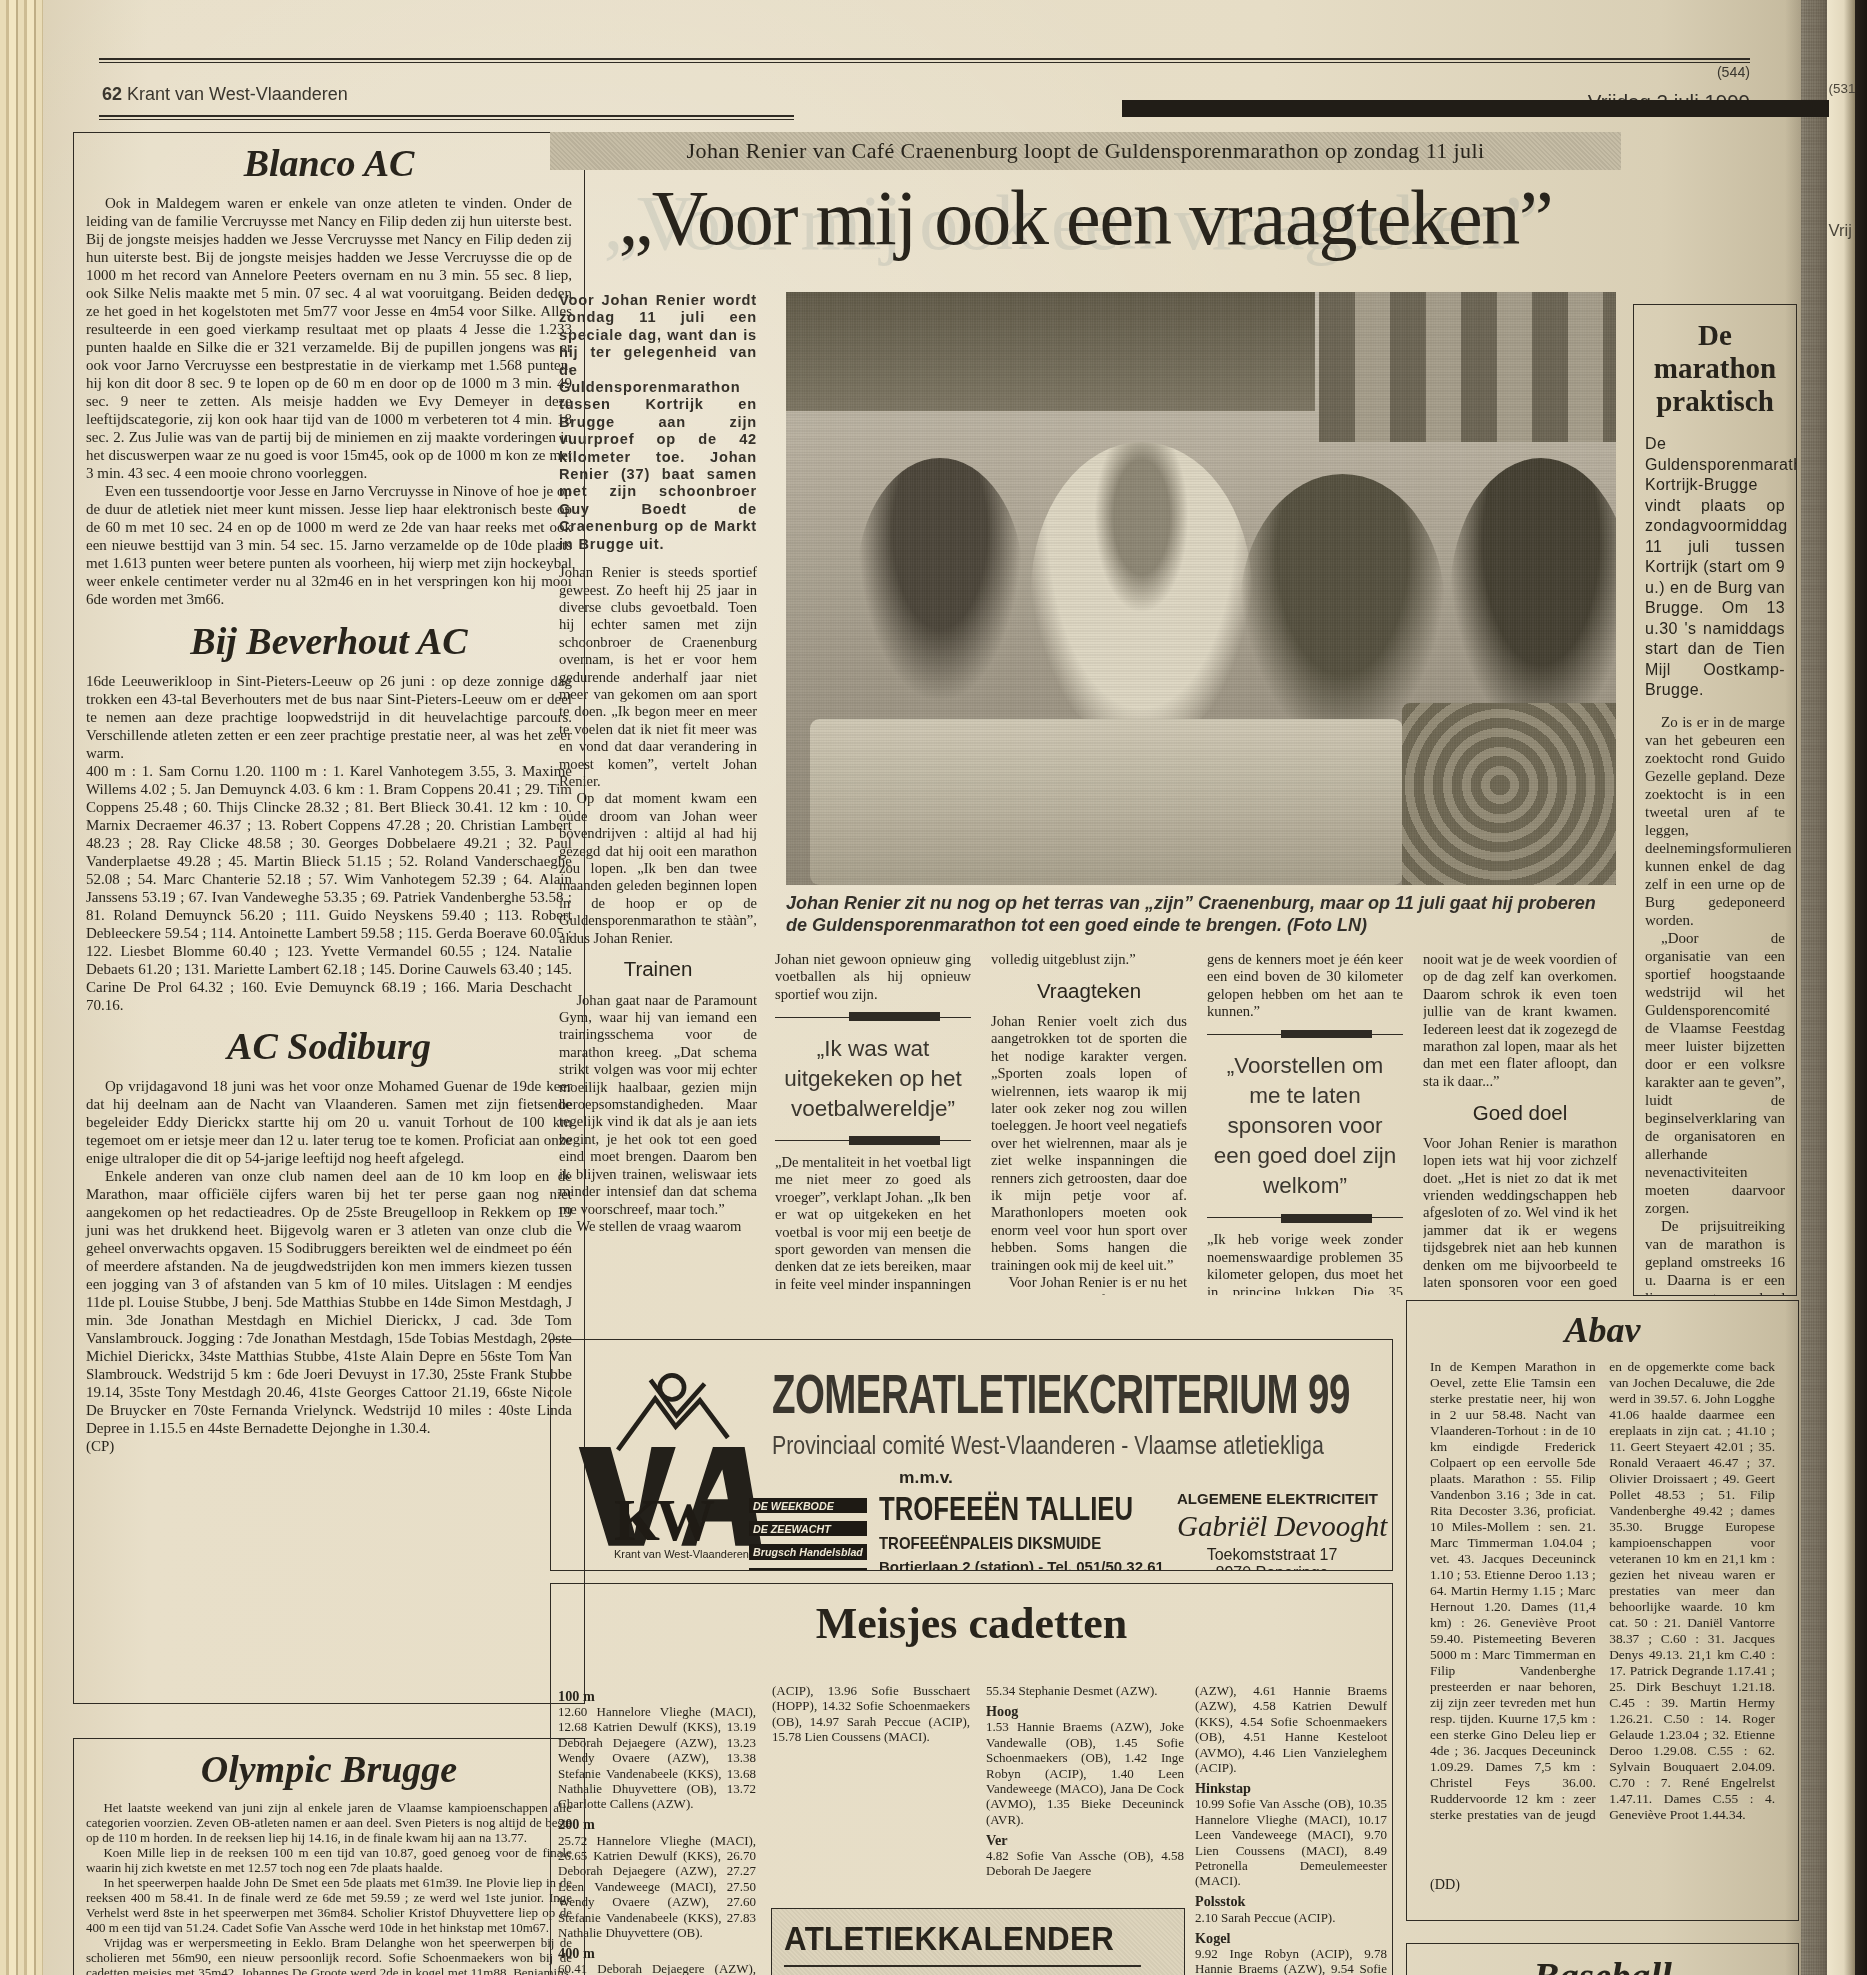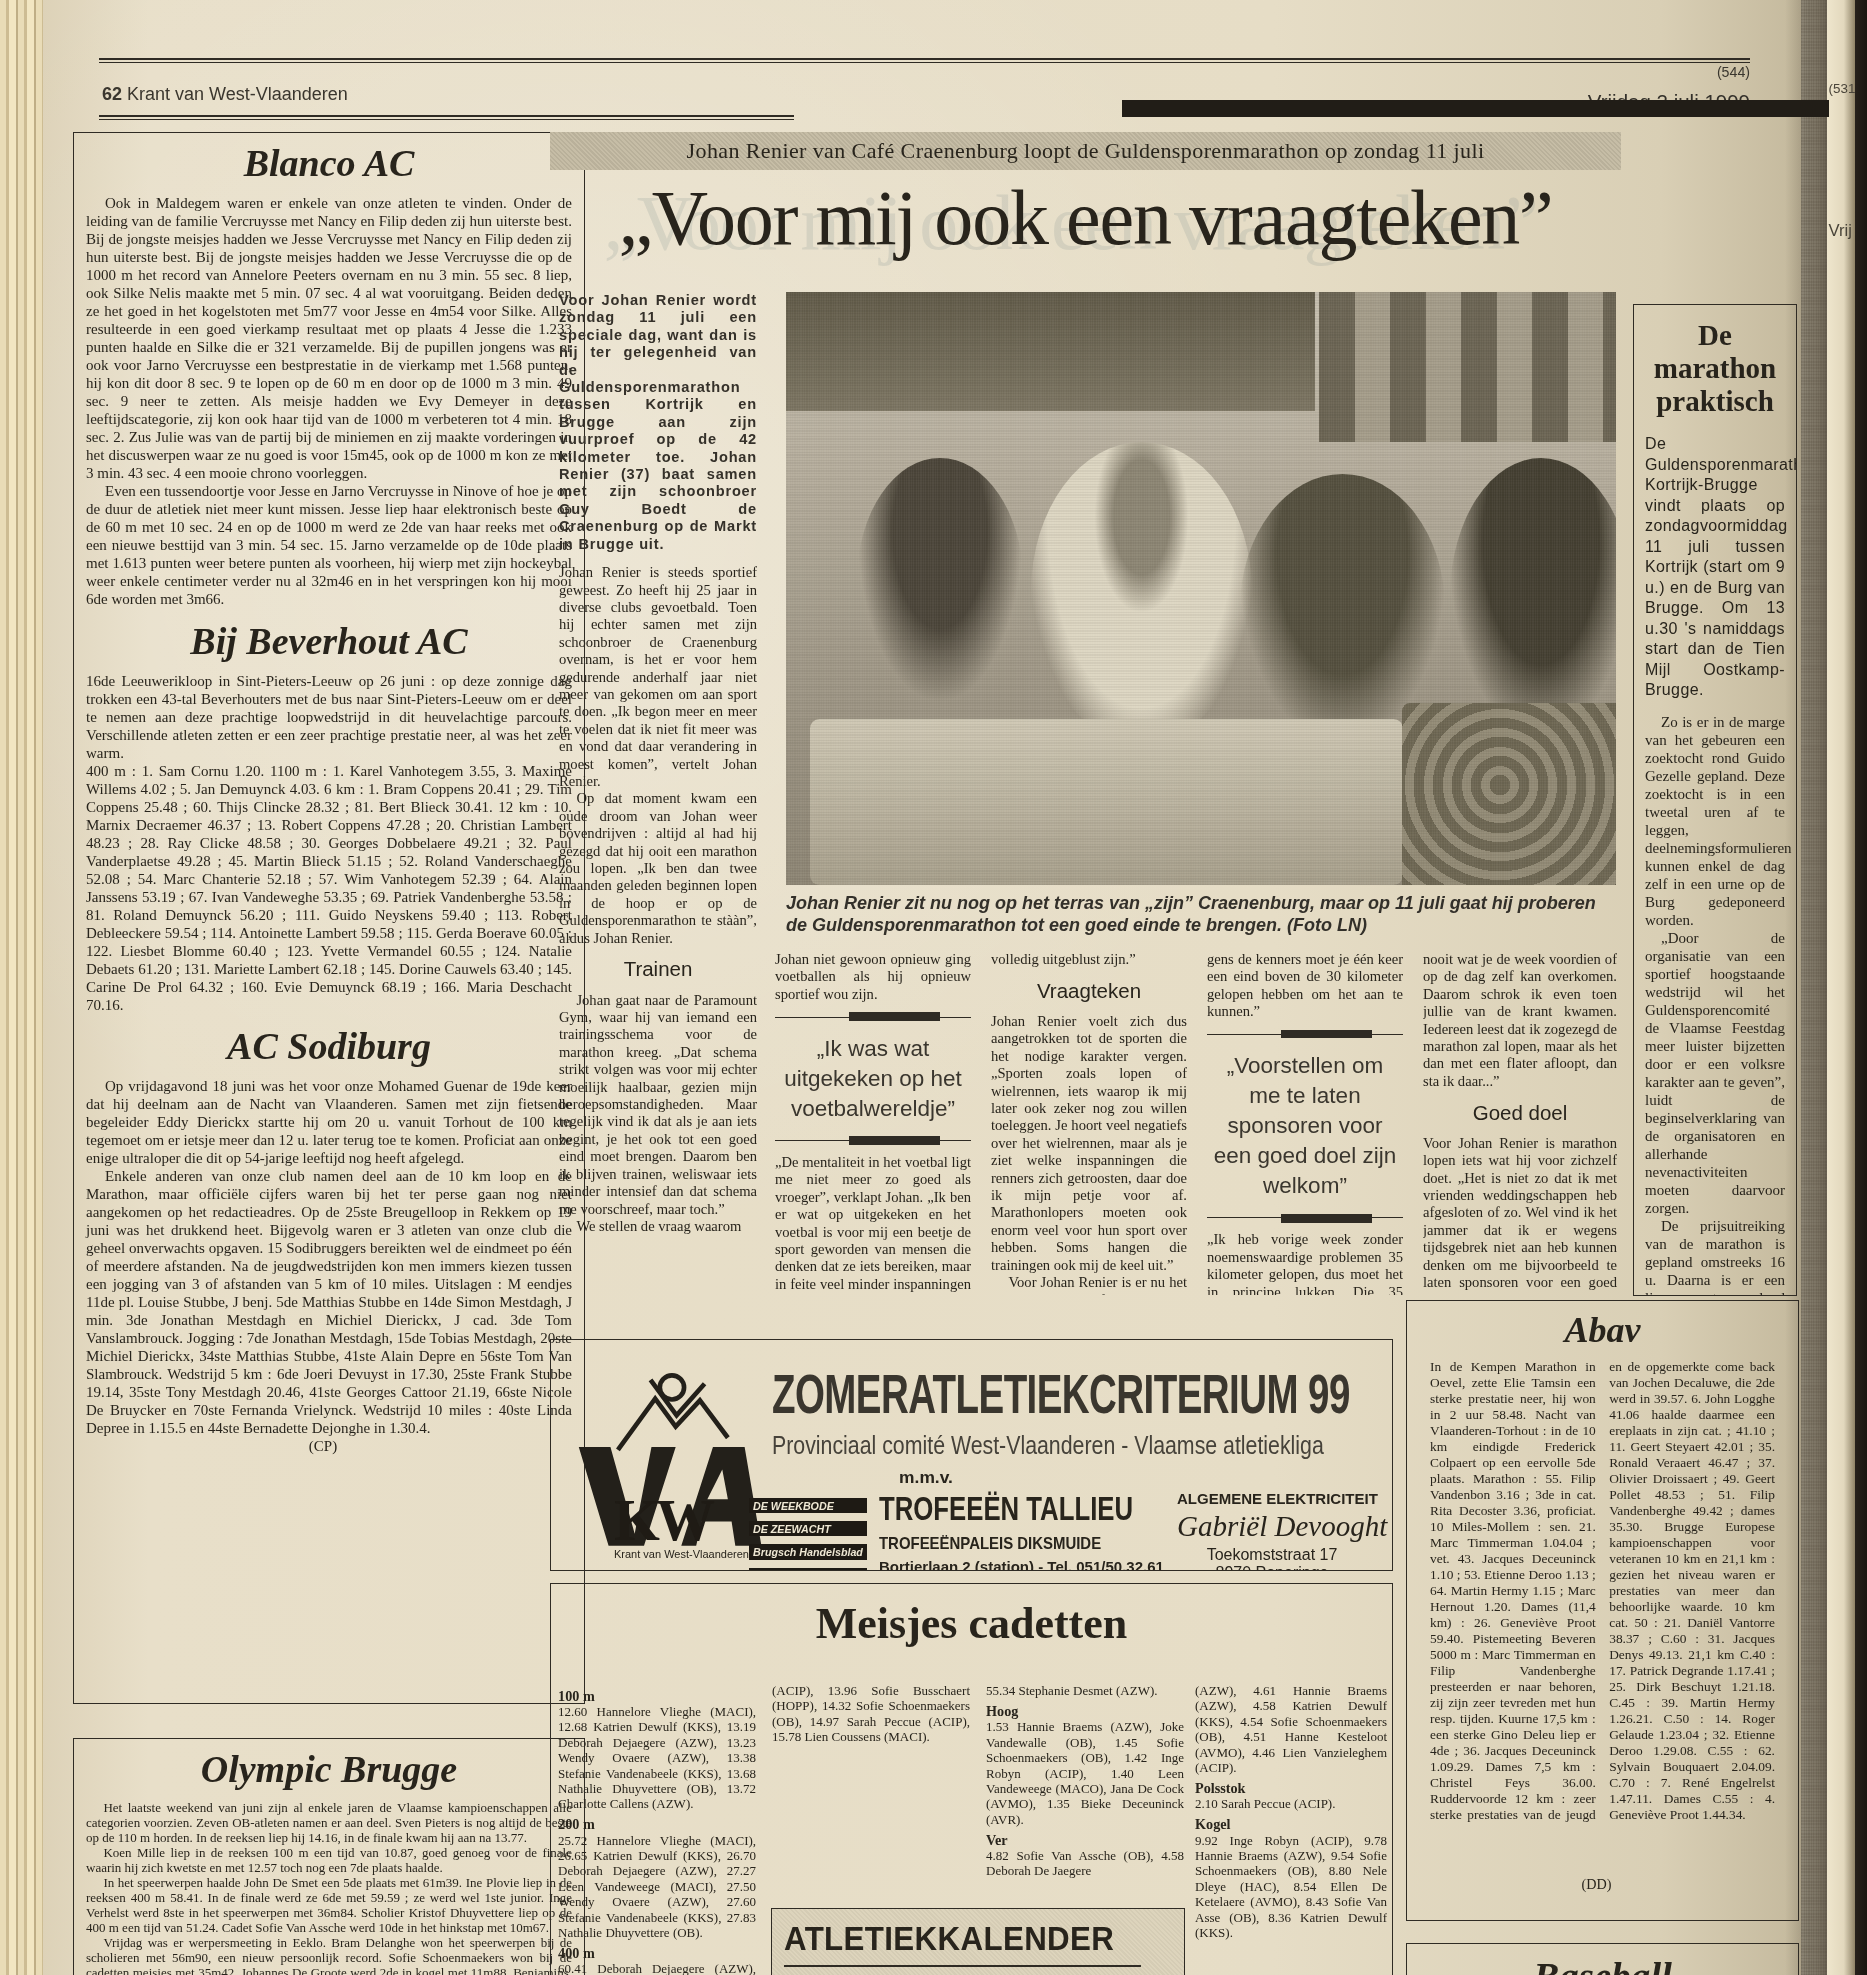--- a/index.html
+++ b/index.html
@@ -19,21 +19,21 @@
   .fold{background:linear-gradient(90deg,rgba(120,110,90,0) 0,rgba(90,80,64,.55) 45%,#2c2620 78%,#191510 100%)}
   .sliver{background:linear-gradient(90deg,#efe6cd 0,#e2d8bd 60%,#8e8266 100%);overflow:hidden}
   .serif{font-family:"Liberation Serif",serif}
   .sans{font-family:"Liberation Sans",sans-serif}
   .just{text-align:justify;text-justify:inter-word}
   .rule2{border-top:2px solid #2f2b24;border-bottom:1.2px solid #2f2b24;height:4.7px}
   .box{border:1.6px solid #2f2b24;overflow:hidden}
   .clubhead{font-style:italic;font-weight:700;text-align:center;font-size:38px;line-height:1.05;margin:7.1px 0 10.3px}
   .bodytext p{font-size:15px;line-height:18px;text-indent:19px}
   .resultp{text-indent:0 !important}
-  .byline{text-align:center;font-size:15px;padding-right:12px}
+  .byline{text-align:left;font-size:15px;padding-right:12px}
   .kicker{background:#c6bda6;background-image:repeating-linear-gradient(45deg,rgba(70,65,50,.10) 0 1.6px,transparent 1.6px 3.2px);
           display:flex;align-items:center;justify-content:center;font-size:22px;letter-spacing:0.4px}
   .headline{font-size:78px;line-height:1.05;text-align:center;font-weight:500;letter-spacing:-1.2px;
             text-sh:none;text-shadow:-15px 4.7px 0 rgba(120,140,138,.18)}
   .lead{font-family:"Liberation Sans",sans-serif;font-weight:700;font-size:18px;line-height:23px;letter-spacing:0.8px;color:#35312a}
   .mcol p{font-size:14.6px;line-height:17.4px;text-indent:17.4px}
   .mcol p.noind{text-indent:0}
   .subhead{font-family:"Liberation Sans",sans-serif;font-size:20.5px;text-align:center;margin:10.3px 0;font-weight:400}
   .pq{position:relative;border-top:1.6px solid #2f2b24;border-bottom:1.6px solid #2f2b24;margin:13.4px 0;padding:16px 1.6px;
       text-align:center;font-family:"Liberation Sans",sans-serif;font-size:22.5px;line-height:30px;color:#3a362e}
@@ -234,20 +234,24 @@
           <span class="h">Ver</span>
           <span class="t">4.82 Sofie Van Assche (OB), 4.58 Deborah De Jaegere</span>
         </div>
       </div>
     <div class="stat" style="position:absolute;left:644px;top:99px;width:192px;height:861px;overflow:hidden">
 
     <div class="stat-block">
           <span class="t">(AZW), 4.61 Hannie Braems (AZW), 4.58 Katrien Dewulf (KKS), 4.54 Sofie Schoenmaekers (OB), 4.51 Hanne Kesteloot (AVMO), 4.46 Lien Vanzieleghem (ACIP).</span>
         </div>
         <div class="stat-block">
+          <span class="h">Hinkstap</span>
+          <span class="t">10.99 Sofie Van Assche (OB), 10.35 Hannelore Vlieghe (MACI), 10.17 Leen Vandeweege (MACI), 9.70 Lien Coussens (MACI), 8.49 Petronella Demeulemeester (MACI).</span>
+        </div>
+        <div class="stat-block">
           <span class="h">Polsstok</span>
           <span class="t">2.10 Sarah Peccue (ACIP).</span>
         </div>
         <div class="stat-block">
           <span class="h">Kogel</span>
           <span class="t">9.92 Inge Robyn (ACIP), 9.78 Hannie Braems (AZW), 9.54 Sofie Schoenmaekers (OB), 8.80 Nele Dleye (HAC), 8.54 Ellen De Ketelaere (AVMO), 8.43 Sofie Van Asse (OB), 8.36 Katrien Dewulf (KKS).</span>
         </div>
       </div>
   </div>
 

